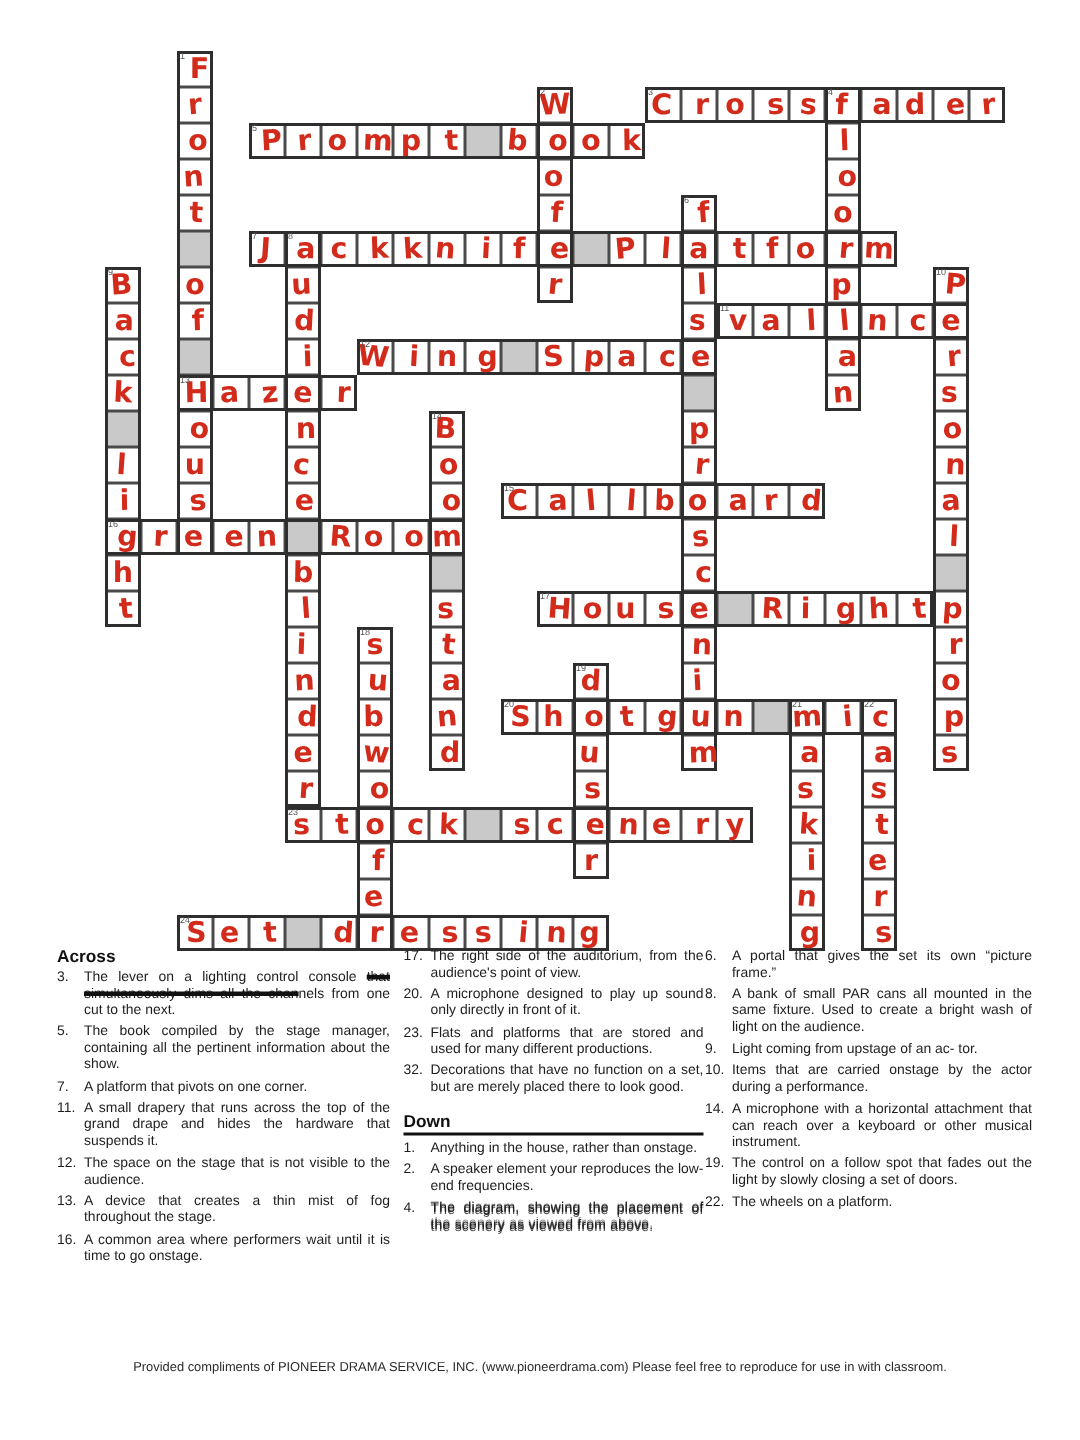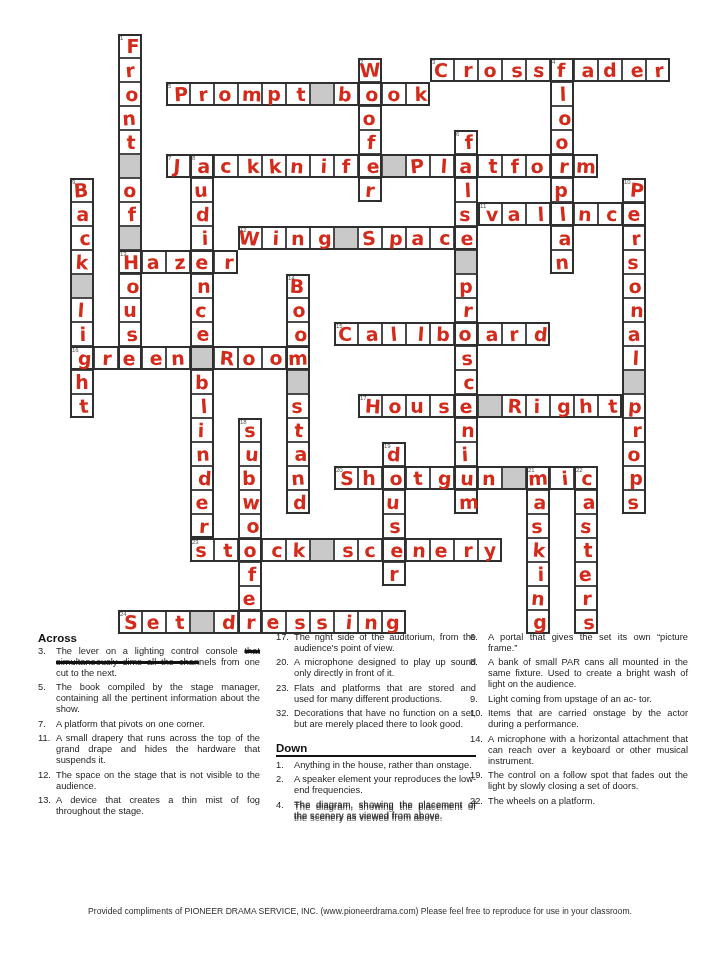--- a/index.html
+++ b/index.html
@@ -16,21 +16,21 @@
   .cell{position:absolute;width:24px;height:24px;box-sizing:border-box;border:1px solid #4a4a4a;background:#ffffff;}
   .cell.gray{background:#c9c9c9;}
   .cellnum{position:absolute;top:0;left:1px;font-size:6px;line-height:7px;color:#555;font-weight:400;z-index:4;}
   .letter{position:absolute;left:0;top:-3px;width:24px;text-align:center;font-size:19px;line-height:28px;font-weight:700;color:#d22b1b;font-family:"DejaVu Sans",sans-serif;z-index:3;pointer-events:none;}
   .wordbox{position:absolute;box-sizing:border-box;border:2px solid #2e2e2e;background:transparent;z-index:2;pointer-events:none;}
 
   
   .clues{position:absolute;top:632px;left:0;width:720px;height:270px;font-size:9.3px;color:#1d1d1d;}
   .clue-col{position:absolute;top:0;}
   #clues-col-1{left:38px;width:222px;}
-  #clues-col-2{left:276px;width:200px;}
+  #clues-col-2{left:269px;width:200px;}
   #clues-col-3{left:470px;width:218px;}
   .clue-header{font-weight:700;font-size:11.5px;color:#111;margin:0 0 2px 0;}
   .clue-header.underlined{border-bottom:2px solid #111;padding-bottom:1px;margin-bottom:3px;}
   .clue{display:flex;line-height:1.18;margin-bottom:3.5px;text-align:justify;}
   .clue .cnum{flex:0 0 18px;}
   .clue .ctxt{flex:1;}
   .clue .ctxt s{text-decoration-thickness:2.5px;text-decoration-color:#111;}
   .clue.overprint .ctxt{text-shadow:0 1.6px 0 rgba(20,20,20,.75),0 -1px 0 rgba(20,20,20,.45);letter-spacing:.15px;}
   .down-gap{height:8px;}
 
@@ -768,20 +768,24 @@
             <span class="ctxt">A small drapery that runs across the top of the grand drape and hides the hardware that suspends it.</span>
           </div>
           <div class="clue">
             <span class="cnum">12.</span>
             <span class="ctxt">The space on the stage that is not visible to the audience.</span>
           </div>
           <div class="clue">
             <span class="cnum">13.</span>
             <span class="ctxt">A device that creates a thin mist of fog throughout the stage.</span>
           </div>
+          <div class="clue">
+            <span class="cnum">16.</span>
+            <span class="ctxt">A common area where performers wait until it is time to go onstage.</span>
+          </div>
         </div>
     </div>
     <div class="clue-col" id="clues-col-2">
       <div id="across-list-2">
           <div class="clue">
             <span class="cnum">17.</span>
             <span class="ctxt">The right side of the auditorium, from the audience's point of view.</span>
           </div>
           <div class="clue">
             <span class="cnum">20.</span>
@@ -840,14 +844,14 @@
             <span class="ctxt">The control on a follow spot that fades out the light by slowly closing a set of doors.</span>
           </div>
           <div class="clue">
             <span class="cnum">22.</span>
             <span class="ctxt">The wheels on a platform.</span>
           </div>
         </div>
     </div>
   </div>
 
-  <div class="footer">Provided compliments of PIONEER DRAMA SERVICE, INC. (www.pioneerdrama.com)  Please feel free to reproduce for use in your classroom.</div>
+  <div class="footer">Provided compliments of PIONEER DRAMA SERVICE, INC. (www.pioneerdrama.com)  Please feel free to reproduce for use in with classroom.</div>
 </div>
 
 </body></html>

